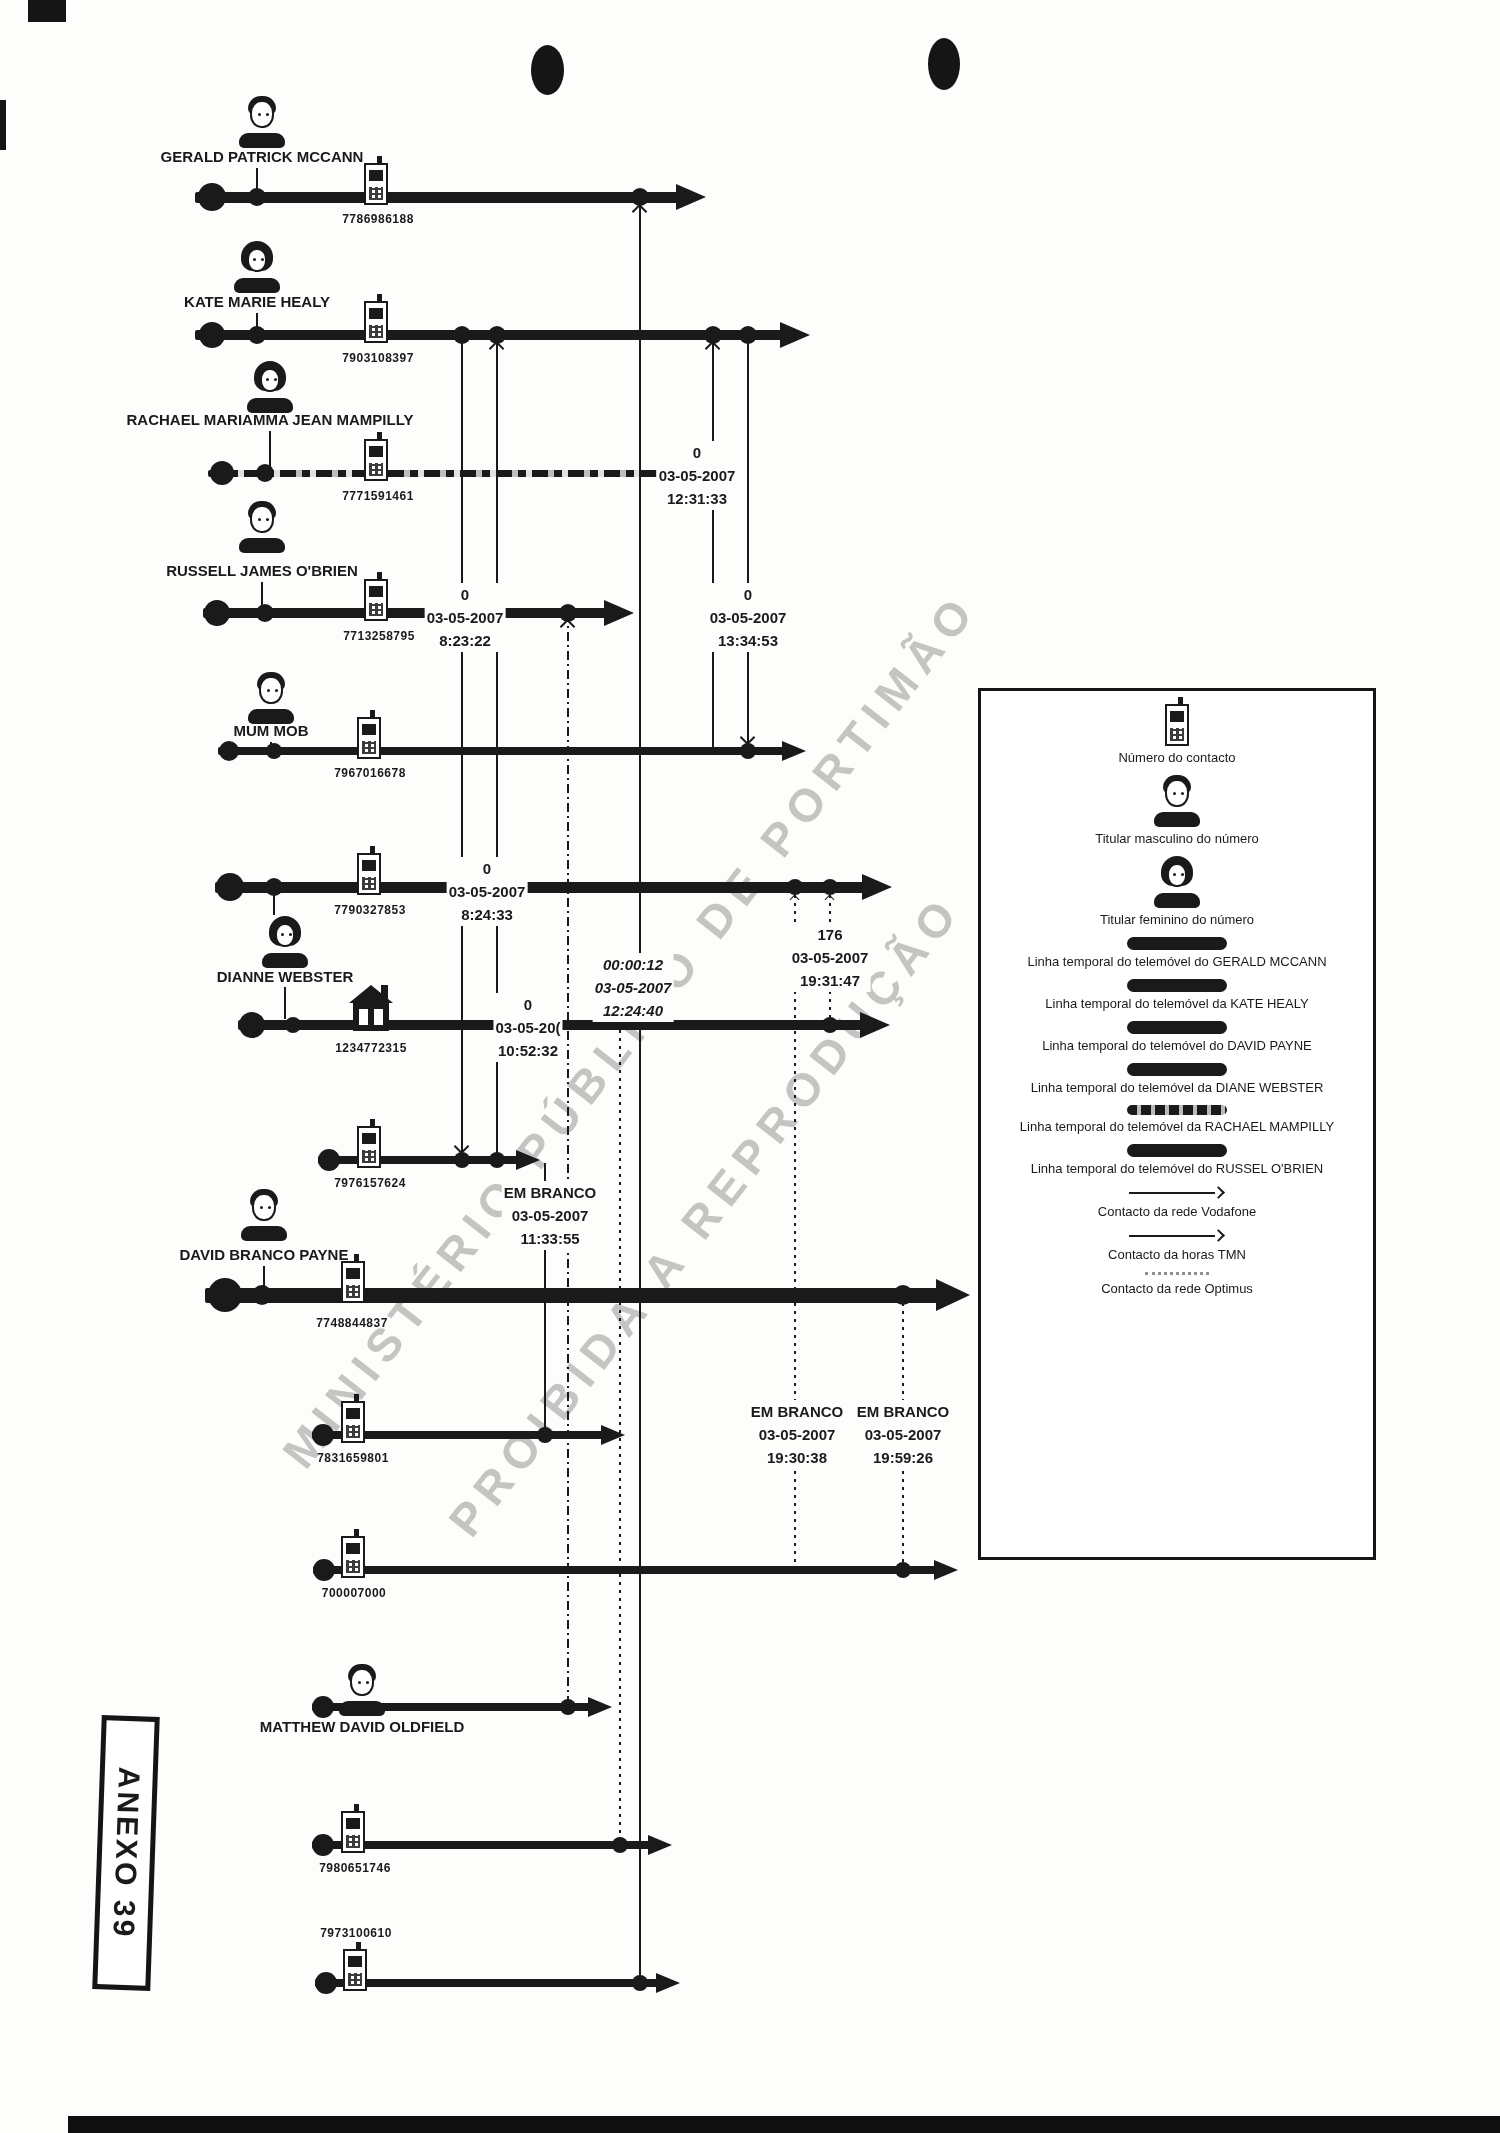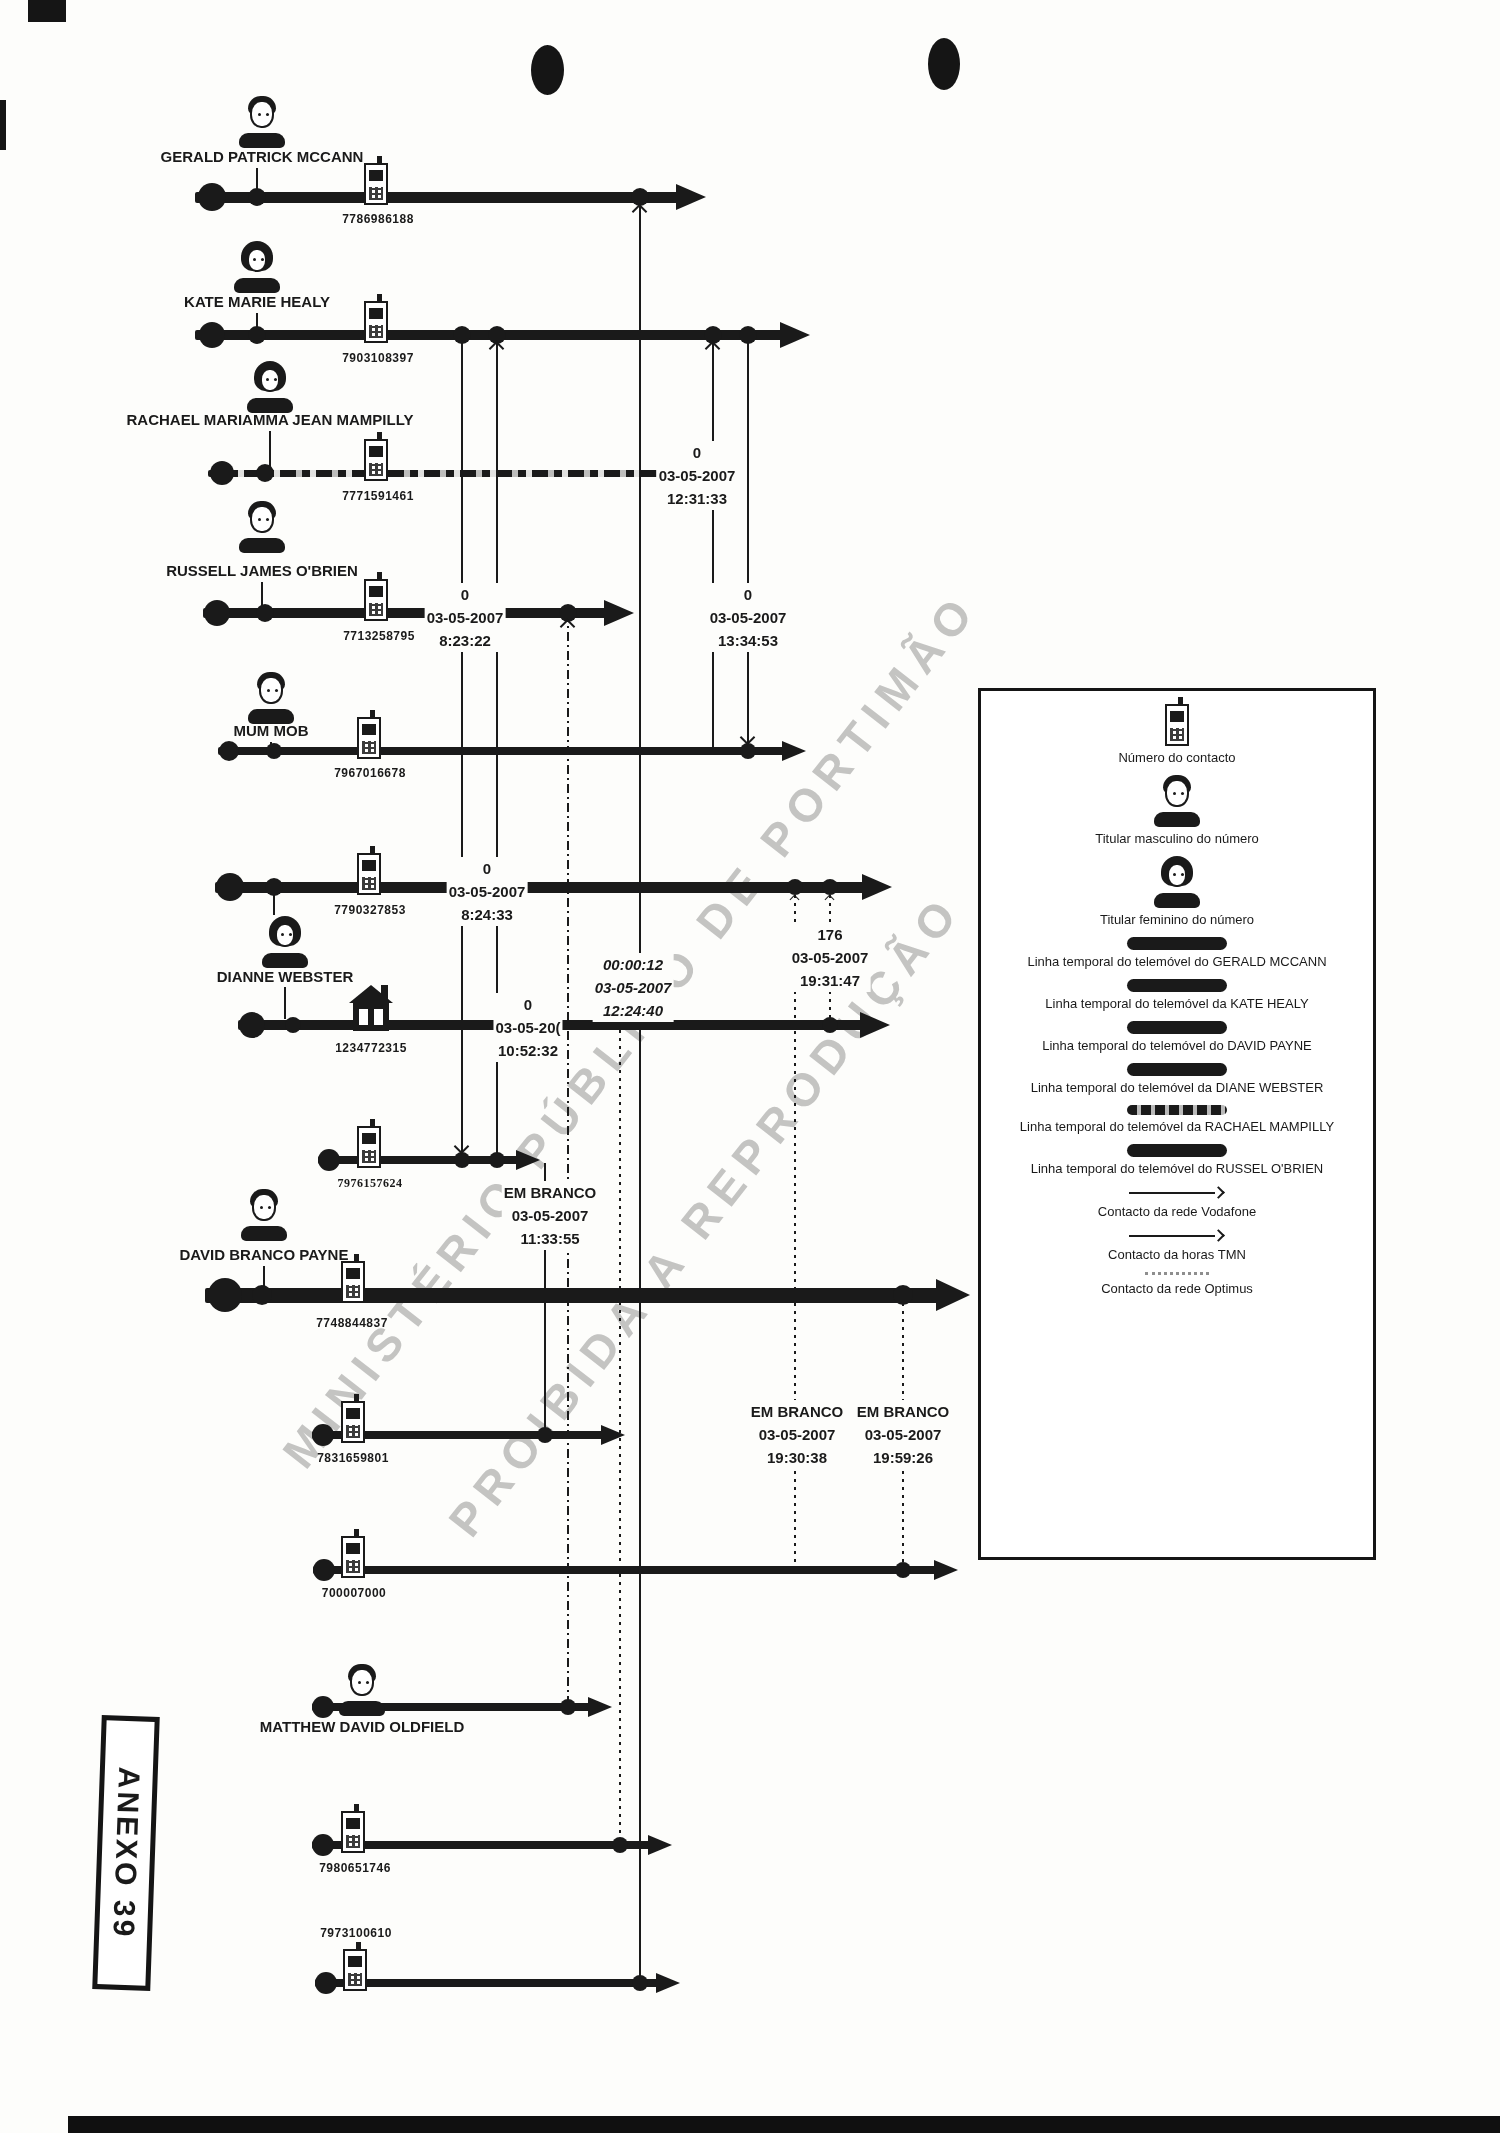--- a/index.html
+++ b/index.html
@@ -238,21 +238,21 @@
       <div class="tri" style="left: 516px; top: 1150px; border-top-width: 10px; border-bottom-width: 10px; border-left-width: 24px;"></div>
       <div class="dot" style="left: 318px; top: 1149px; width: 22px; height: 22px;"></div>
       <div class="dot" style="left: 454px; top: 1152px; width: 16px; height: 16px;"></div>
       <div class="chv down" style="left: 456px; top: 1141px;"></div>
       <div class="dot" style="left: 489px; top: 1152px; width: 16px; height: 16px;"></div>
       <div class="phone" style="left: 357px; top: 1126px;">
         <div class="p-ant"></div>
         <div class="p-scr"></div>
         <div class="p-keys"></div>
       </div>
-      <div class="num" style="left: 370px; top: 1176px; font-family: Liberation Serif, serif;">7976157624</div>
+      <div class="num" style="left: 370px; top: 1176px;">7976157624</div>
       <div class="av" style="left: 241px; top: 1189px;">
         <div class="hair"></div>
         <div class="face"></div>
         <div class="eyes"></div>
         <div class="bust"></div>
       </div>
       <div class="pname" style="left: 264px; top: 1246px;">DAVID BRANCO PAYNE</div>
       <div class="stem" style="left: 263px; top: 1266px; height: 23px;"></div>
       <div class="hline" style="left: 205px; top: 1287.5px; width: 735px; height: 15px;"></div>
       <div class="tri" style="left: 936px; top: 1279px; border-top-width: 16px; border-bottom-width: 16px; border-left-width: 34px;"></div>

